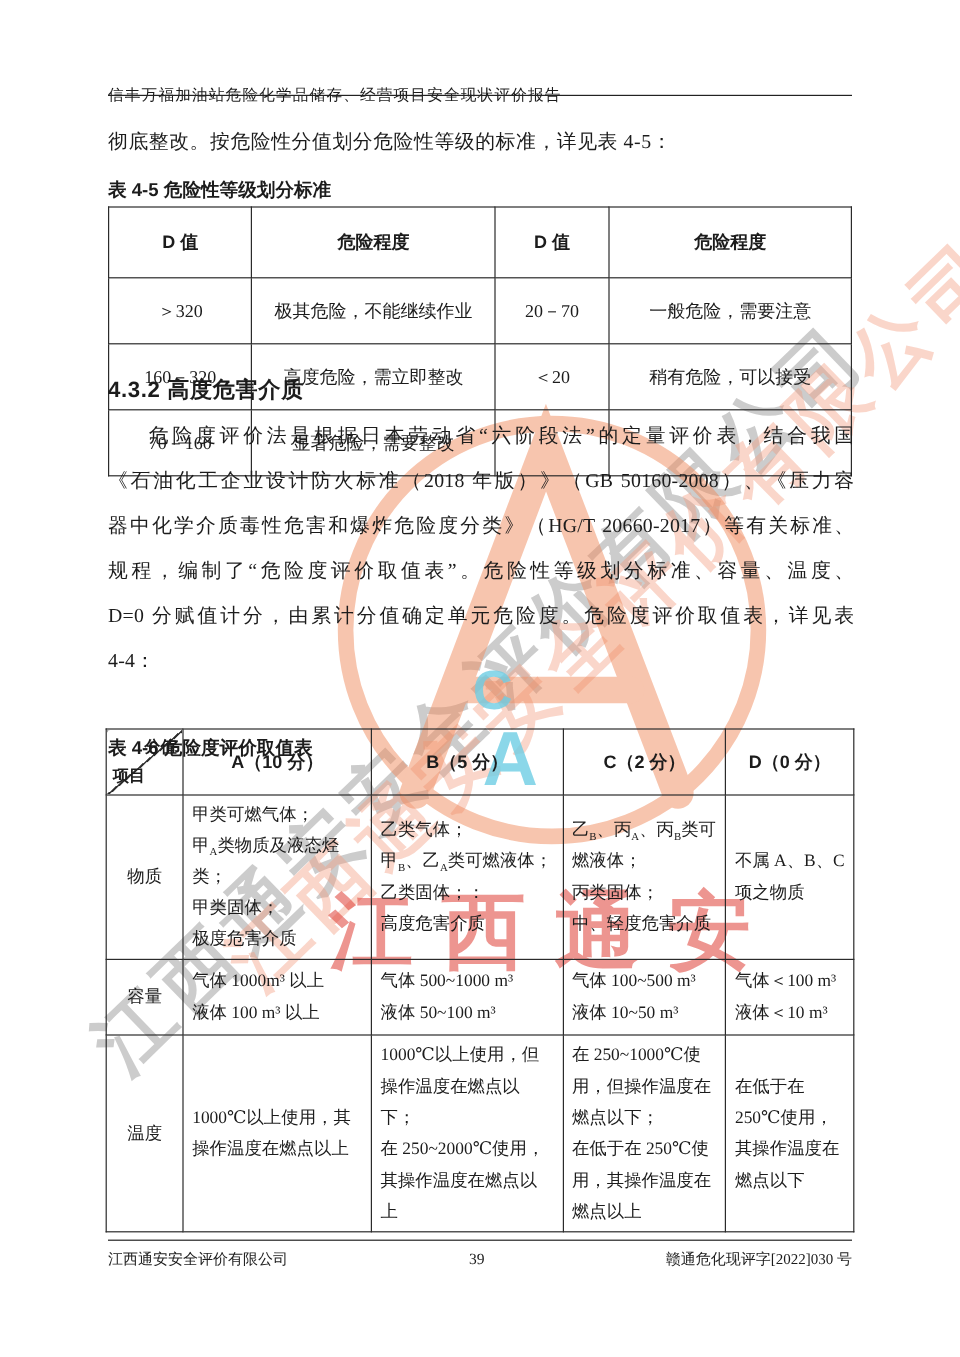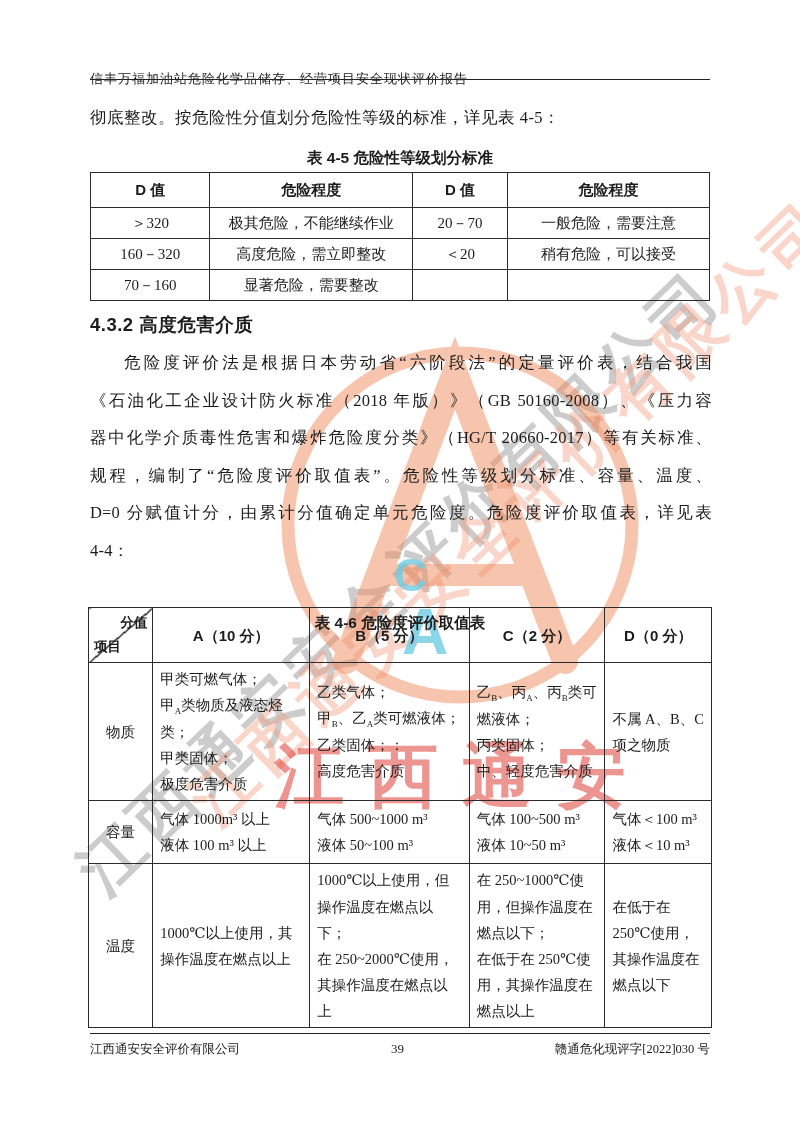--- a/index.html
+++ b/index.html
@@ -43,34 +43,34 @@
   }
   .doc-header-rule{
     position:absolute;left:90px;top:79px;width:620px;height:0;
     border-top:1.5px solid #222;
   }
   .intro-line{
     position:absolute;left:90px;top:107px;width:622px;
     font-size:16.5px;letter-spacing:0.5px;
   }
   .tbl-title{
-    position:absolute;width:620px;left:90px;text-align:center;
+    position:absolute;width:620px;left:90px;
     font-size:15.5px;font-weight:bold;
     font-family:"Liberation Sans","DejaVu Sans",sans-serif;
   }
   .t45-title{top:148px;}
   .t46-title{top:613px;}
   table{border-collapse:collapse;table-layout:fixed;background:transparent;}
   .t45{
     position:absolute;left:90px;top:172px;width:620px;
     font-size:15px;
   }
   .t45 th,.t45 td{
     border:1.5px solid #2b2b2b;text-align:center;vertical-align:middle;
-    padding:0 4px;height:30px;font-weight:normal;
+    padding:12px 4px;height:30px;font-weight:normal;
   }
   .t45 th{height:34px;font-weight:bold;font-family:"Liberation Sans","DejaVu Sans",sans-serif;}
   .sec-heading{
     position:absolute;left:90px;top:312px;
     font-size:18.5px;font-weight:bold;letter-spacing:0.5px;
     font-family:"Liberation Sans","DejaVu Sans",sans-serif;
   }
   .para{position:absolute;left:90px;top:344px;width:622px;font-size:16.5px;}
   .pline{
     height:37.5px;line-height:37.5px;white-space:nowrap;

